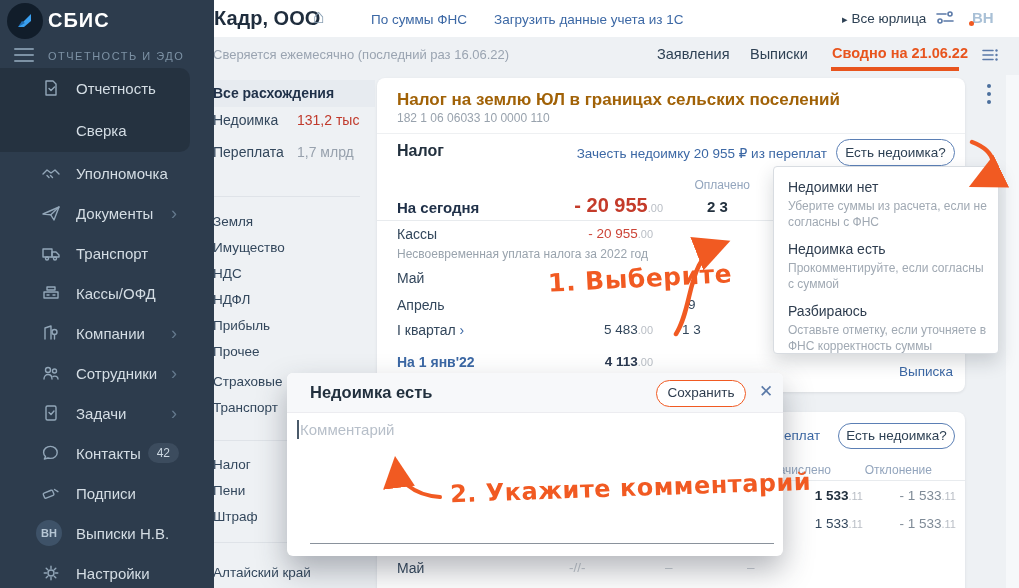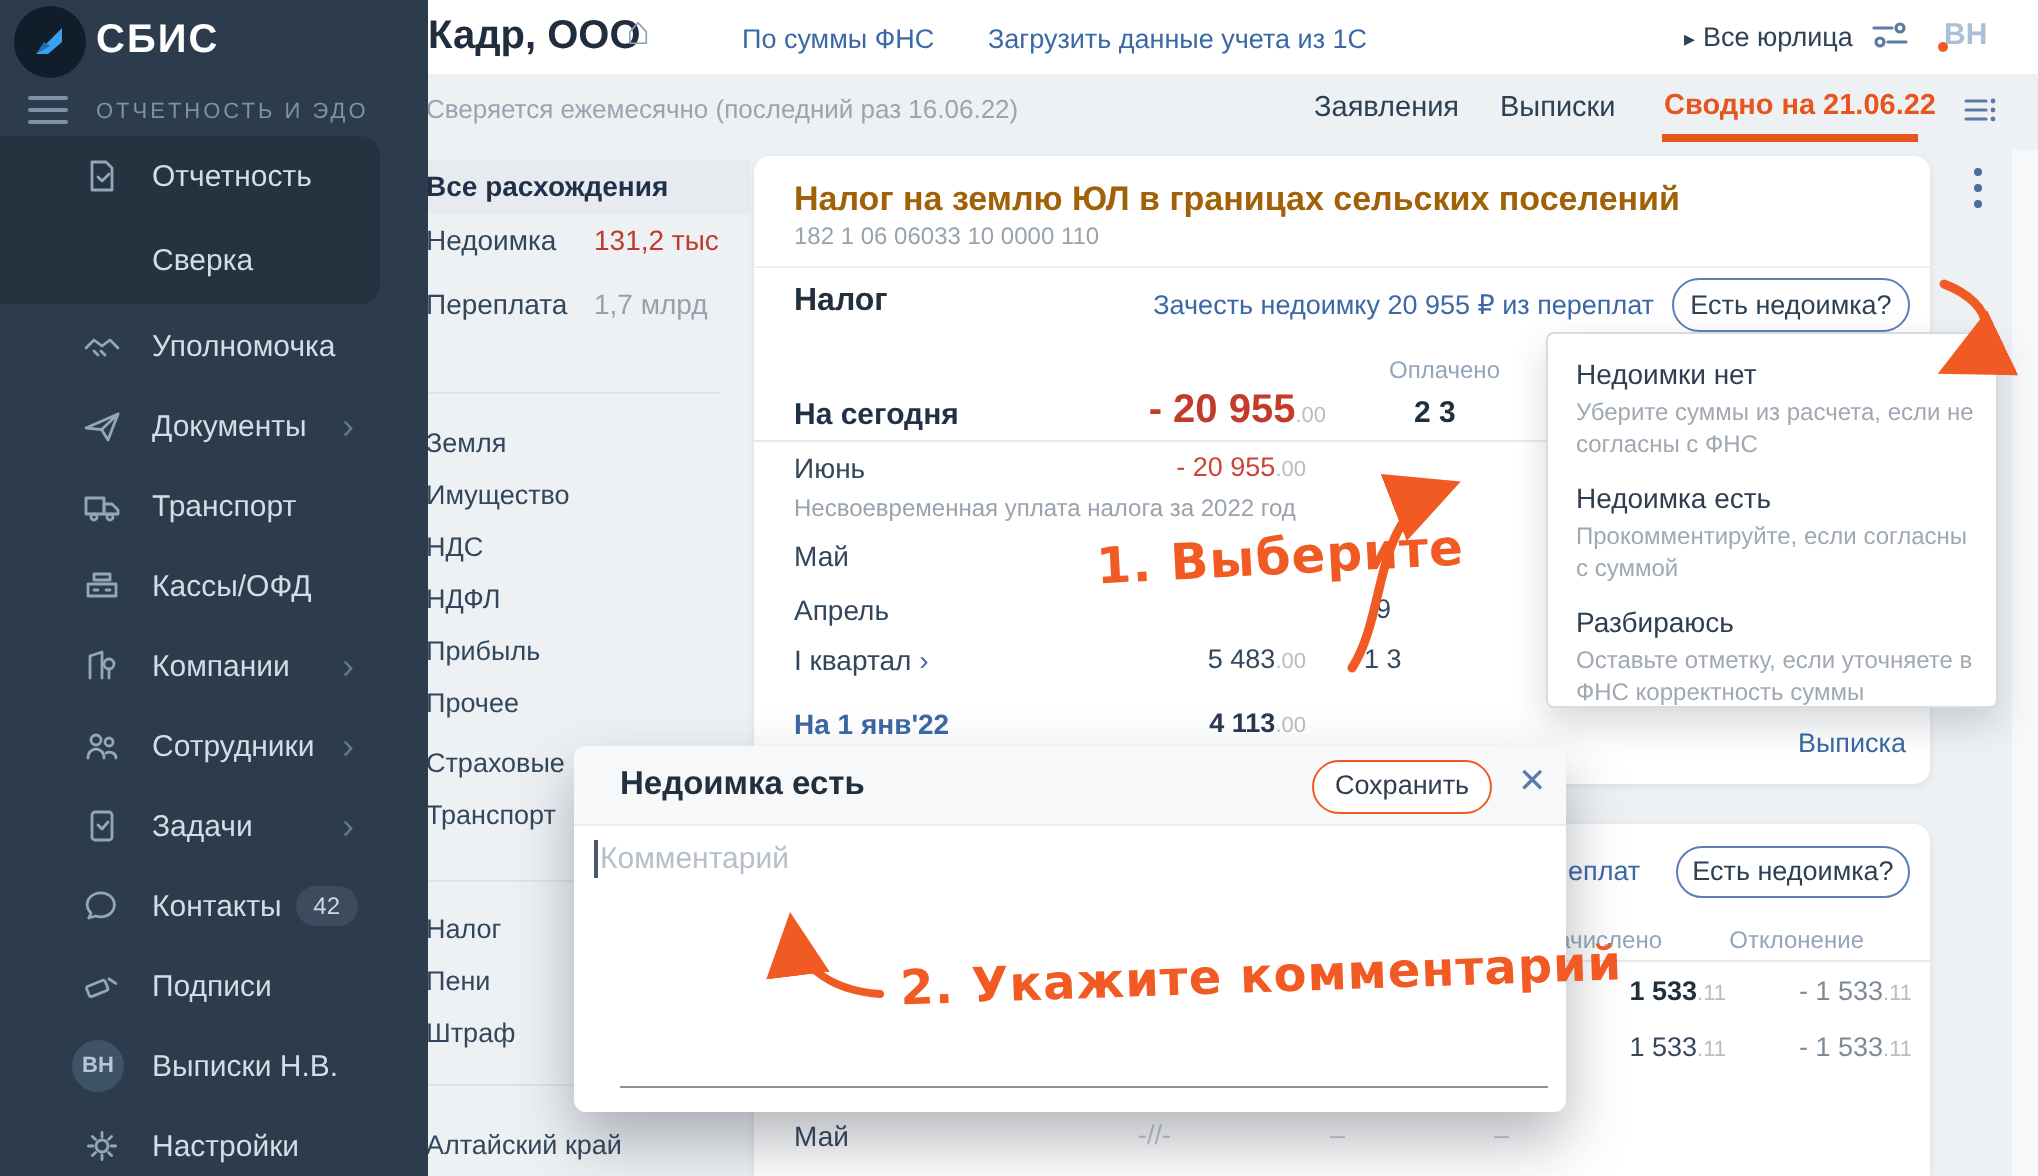--- a/index.html
+++ b/index.html
@@ -310,21 +310,21 @@
     <div class="c1-offset">Зачесть недоимку 20 955 ₽ из переплат</div>
     <div class="pill-btn c1-ask">Есть недоимка?</div>
 
     <div class="c1-colhdr" style="right:215px;">Оплачено</div>
 
     <div class="row-label" style="top:121px; font-size:15px; font-weight:bold; color:#1f3048;">На сегодня</div>
     <div class="amt" style="right:302px; top:116px; font-size:20px; font-weight:bold; color:#c43b2a;"><span>- 20 955</span><span class="cents">.00</span></div>
     <div class="paid-frag" style="left:330px; top:120px;">2 3</div>
     <div class="c1-rowdiv"></div>
 
-    <div class="row-label" style="top:148px;">Июнь</div>
+    <div class="row-label" style="top:148px;">Кассы</div>
     <div class="amt" style="right:312px; top:148px; font-size:13.5px; color:#cc4437;"><span>- 20 955</span><span class="cents">.00</span></div>
     <div class="note" style="top:169px;">Несвоевременная уплата налога за 2022 год</div>
 
     <div class="row-label" style="top:192px;">Май</div>
 
     <div class="row-label" style="top:219px;">Апрель</div>
     <div class="paid-frag" style="left:311px; top:219px; font-weight:normal; color:#33475c; font-size:13.5px;">9</div>
 
     <div class="row-label" style="top:244px;"><span>I квартал</span> <span class="chev-blue">›</span></div>
     <div class="amt" style="right:312px; top:244px; font-size:13.5px; color:#33475c;"><span>5 483</span><span class="cents">.00</span></div>

